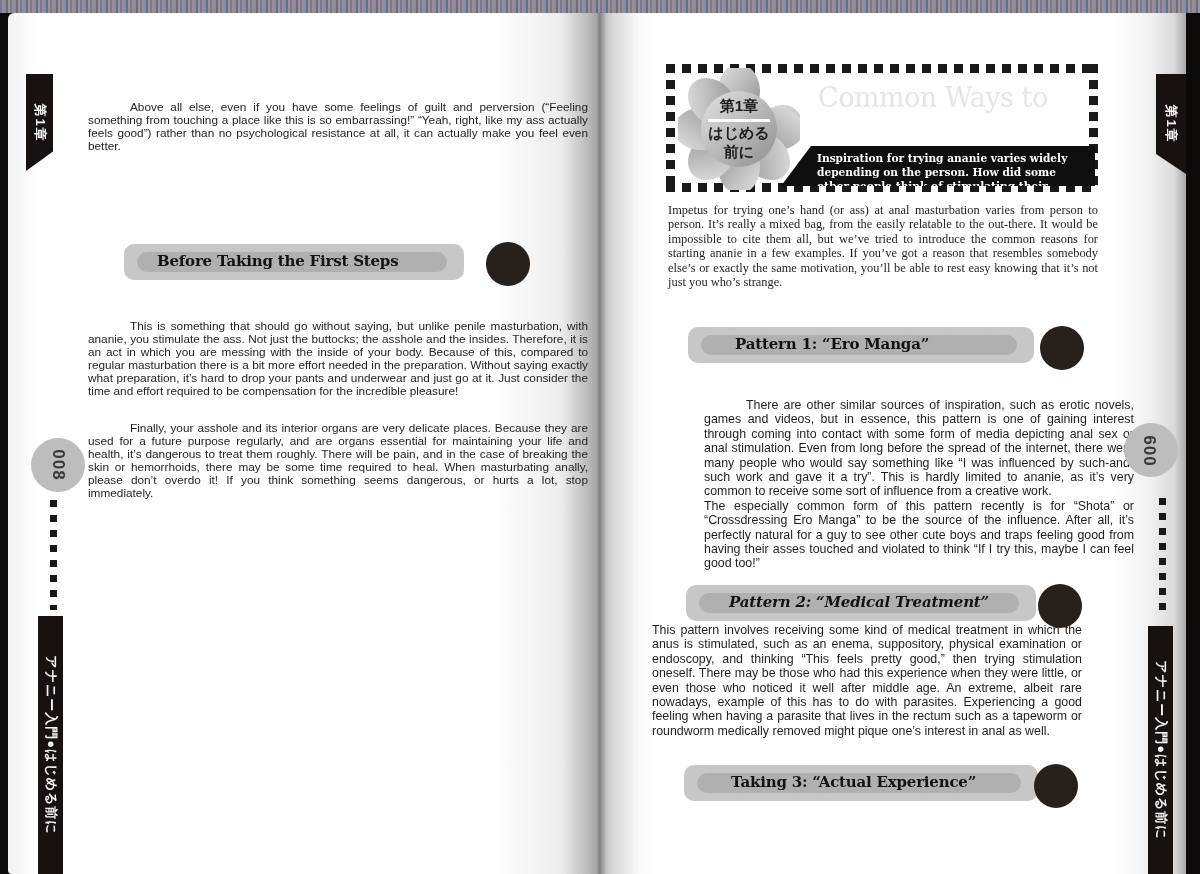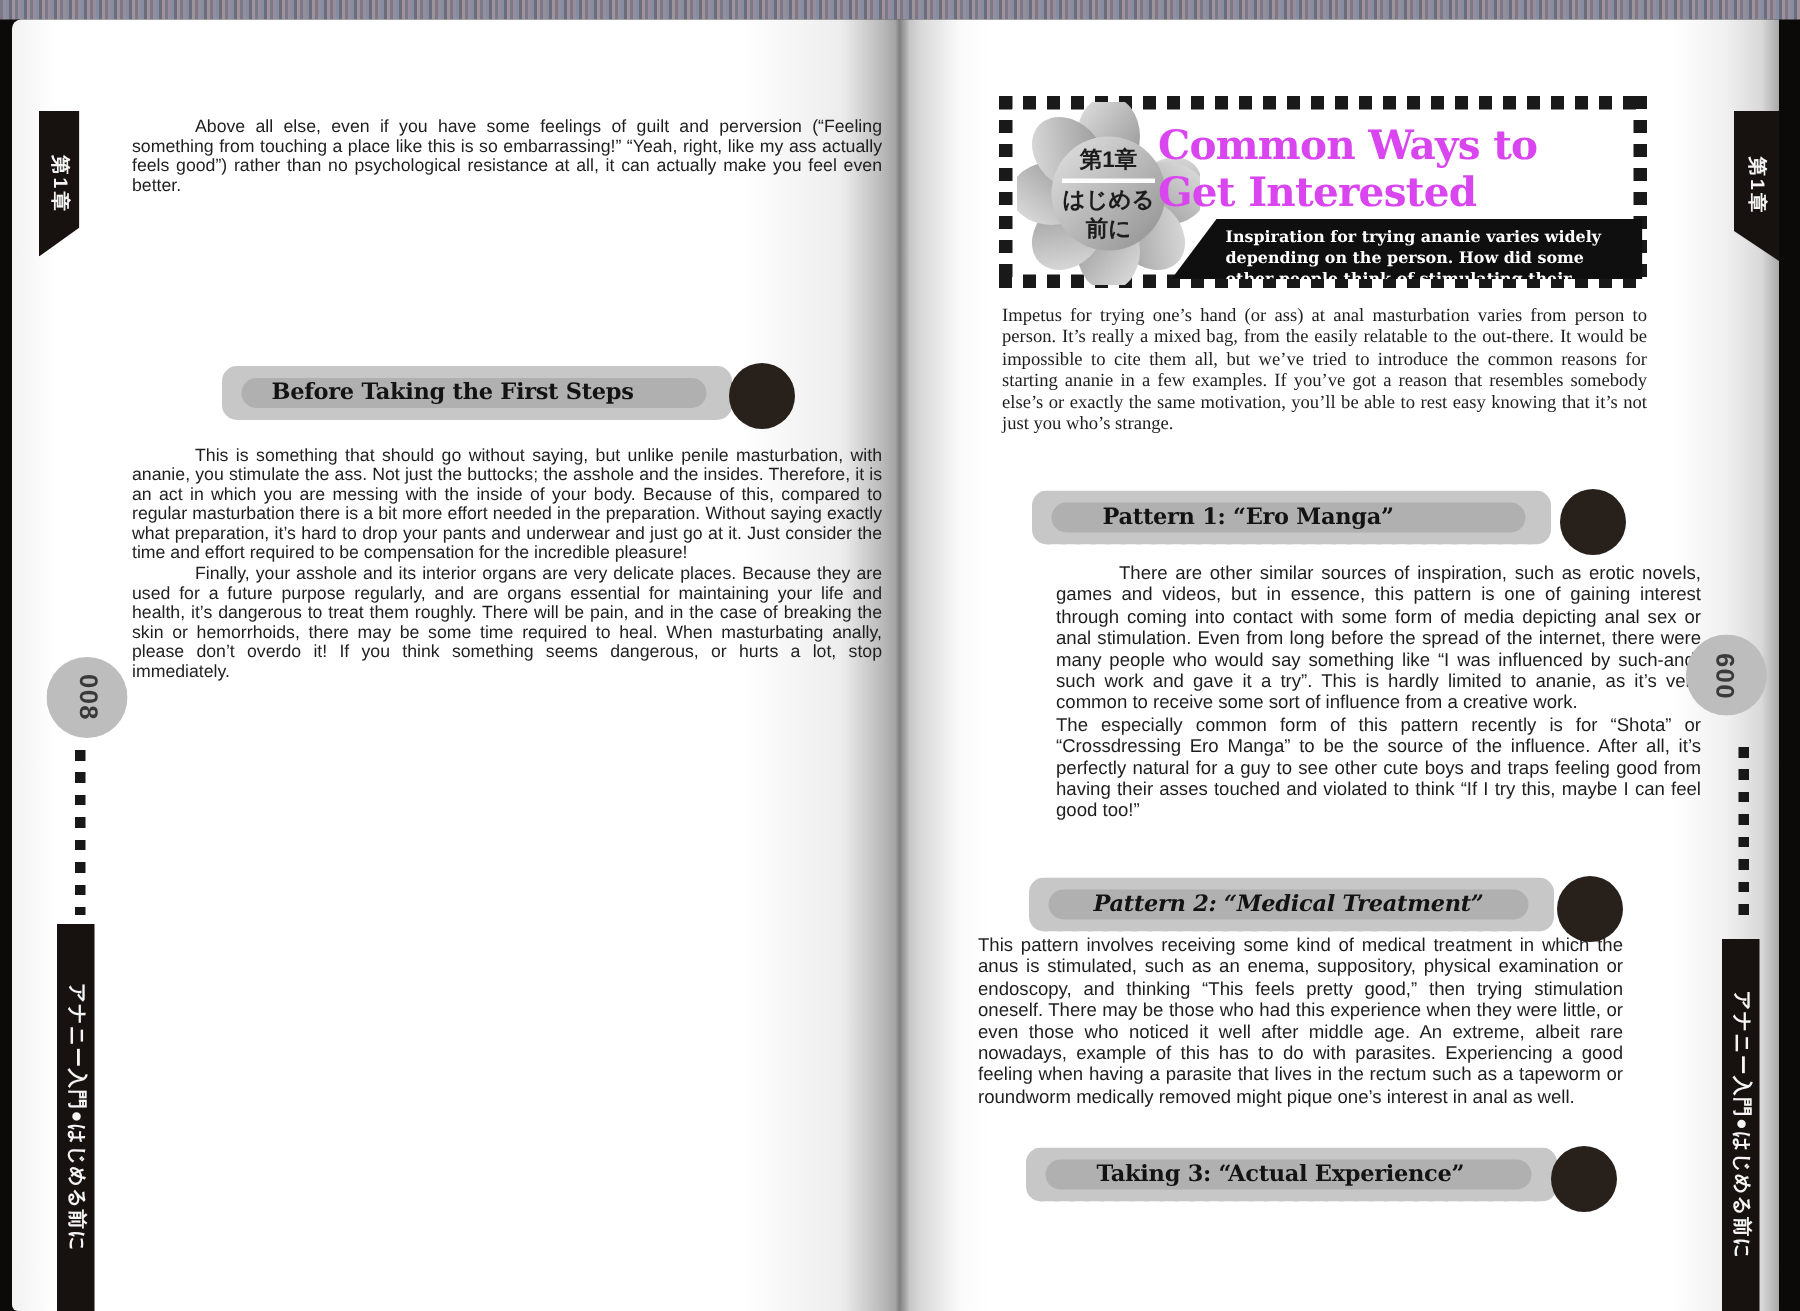--- a/index.html
+++ b/index.html
@@ -40,21 +40,21 @@
     position:absolute;left:50%;top:50%;
     transform:translate(-50%,-50%) rotate(90deg);
     white-space:nowrap;color:#f5f5f5;font-weight:bold;
   }
   .chapter-tab .vtext{font-size:13px;letter-spacing:2px;}
   
   .text-block{position:absolute;z-index:3;color:#1e1e1e;text-align:justify;}
   .tb-left{width:500px;font-size:11.8px;line-height:13.1px;}
   .tb-right{width:430px;font-size:12.4px;line-height:14.4px;}
   .text-block p{margin:0;}
-  .text-block p.indent{text-indent:42px;}
+  .text-block p.indent{text-indent:42px;margin-top:23px;}
   
   .stamp-bar{
     position:absolute;height:26px;z-index:3;
     background:#c7c7c7;border:5px dotted #c7c7c7;border-radius:10px;
   }
   .stamp-bar::before{
     content:"";position:absolute;inset:3px 12px 3px 8px;background:#b0b0b0;border-radius:999px;
   }
   .stamp-bar .label{
     position:relative;display:block;padding:3px 0 0 28px;
@@ -99,23 +99,23 @@
   .flower svg{position:absolute;inset:0;}
   .flower-label{
     position:absolute;inset:0;display:flex;flex-direction:column;align-items:center;justify-content:center;
     color:#1c1c1c;font-weight:bold;z-index:2;
   }
   .flower-label .l1{font-size:15px;}
   .flower-label .div-line{width:62px;height:3px;background:#fdfdfd;margin:3px 0 2px;}
   .flower-label .l2{font-size:15px;}
   .flower-label .l3{font-size:15px;}
   .header-title{
-    position:absolute;left:772px;top:82px;width:280px;z-index:4;
+    position:absolute;left:818px;top:82px;width:280px;z-index:4;
     font-family:"DejaVu Serif","Liberation Serif",serif;
-    font-weight:bold;font-size:27px;line-height:31px;color:#d946ef;letter-spacing:-0.5px;
+    font-weight:normal;font-size:27px;line-height:31px;color:#e5e5e5;letter-spacing:-0.5px;
   }
   .header-banner{
     position:absolute;left:781px;top:146px;width:314px;height:40px;z-index:4;
     background:#0f0f0f;clip-path:polygon(30px 0,100% 0,100% 100%,0 100%);
     padding:0;box-sizing:border-box;
   }
   .header-banner .btext{
     display:block;padding:5px 6px 0 36px;
     font-family:"DejaVu Serif","Liberation Serif",serif;
     font-weight:bold;font-size:10.6px;line-height:14px;color:#ffffff;
@@ -133,21 +133,21 @@
 <div class="gutter-shadow"></div>
 
 <div class="chapter-tab tab-left">
   <span class="vtext">第1章</span>
 </div>
 
 <div class="text-block tb-left" style="left:88px;top:78px;">
   <p class="indent">Above all else, even if you have some feelings of guilt and perversion (“Feeling something from touching a place like this is so embarrassing!” “Yeah, right, like my ass actually feels good”) rather than no psychological resistance at all, it can actually make you feel even better.</p>
 </div>
 
-<div class="stamp-bar" style="left:148px;top:244px;width:330px;">
+<div class="stamp-bar" style="left:124px;top:244px;width:330px;">
   <span class="label">Before Taking the First Steps</span>
 </div>
 <div class="stamp-seal" style="left:486px;top:242px;"></div>
 
 <div class="text-block tb-left" style="left:88px;top:297px;">
   <p class="indent">This is something that should go without saying, but unlike penile masturbation, with ananie, you stimulate the ass. Not just the buttocks; the asshole and the insides. Therefore, it is an act in which you are messing with the inside of your body. Because of this, compared to regular masturbation there is a bit more effort needed in the preparation. Without saying exactly what preparation, it’s hard to drop your pants and underwear and just go at it. Just consider the time and effort required to be compensation for the incredible pleasure!</p>
   <p class="indent">Finally, your asshole and its interior organs are very delicate places. Because they are used for a future purpose regularly, and are organs essential for maintaining your life and health, it’s dangerous to treat them roughly. There will be pain, and in the case of breaking the skin or hemorrhoids, there may be some time required to heal. When masturbating anally, please don’t overdo it! If you think something seems dangerous, or hurts a lot, stop immediately.</p>
 </div>
 
 <div class="page-num" style="left:31px;top:438px;">
@@ -184,21 +184,20 @@
   <div class="flower-label">
     <div class="l1">第1章</div>
     <div class="div-line"></div>
     <div class="l2">はじめる</div>
     <div class="l3">前に</div>
   </div>
 </div>
 
 <div class="header-title">
   <div>Common Ways to</div>
-  <div>Get Interested</div>
 </div>
 
 <div class="header-banner">
   <span class="btext">Inspiration for trying ananie varies widely depending on the person. How did some other people think of stimulating their asses?</span>
 </div>
 
 <div class="text-block tb-right" style="left:668px;top:203px;font-family:Liberation Serif, serif;">
   <p>Impetus for trying one’s hand (or ass) at anal masturbation varies from person to person. It’s really a mixed bag, from the easily relatable to the out-there. It would be impossible to cite them all, but we’ve tried to introduce the common reasons for starting ananie in a few examples. If you’ve got a reason that resembles somebody else’s or exactly the same motivation, you’ll be able to rest easy knowing that it’s not just you who’s strange.</p>
 </div>
 

